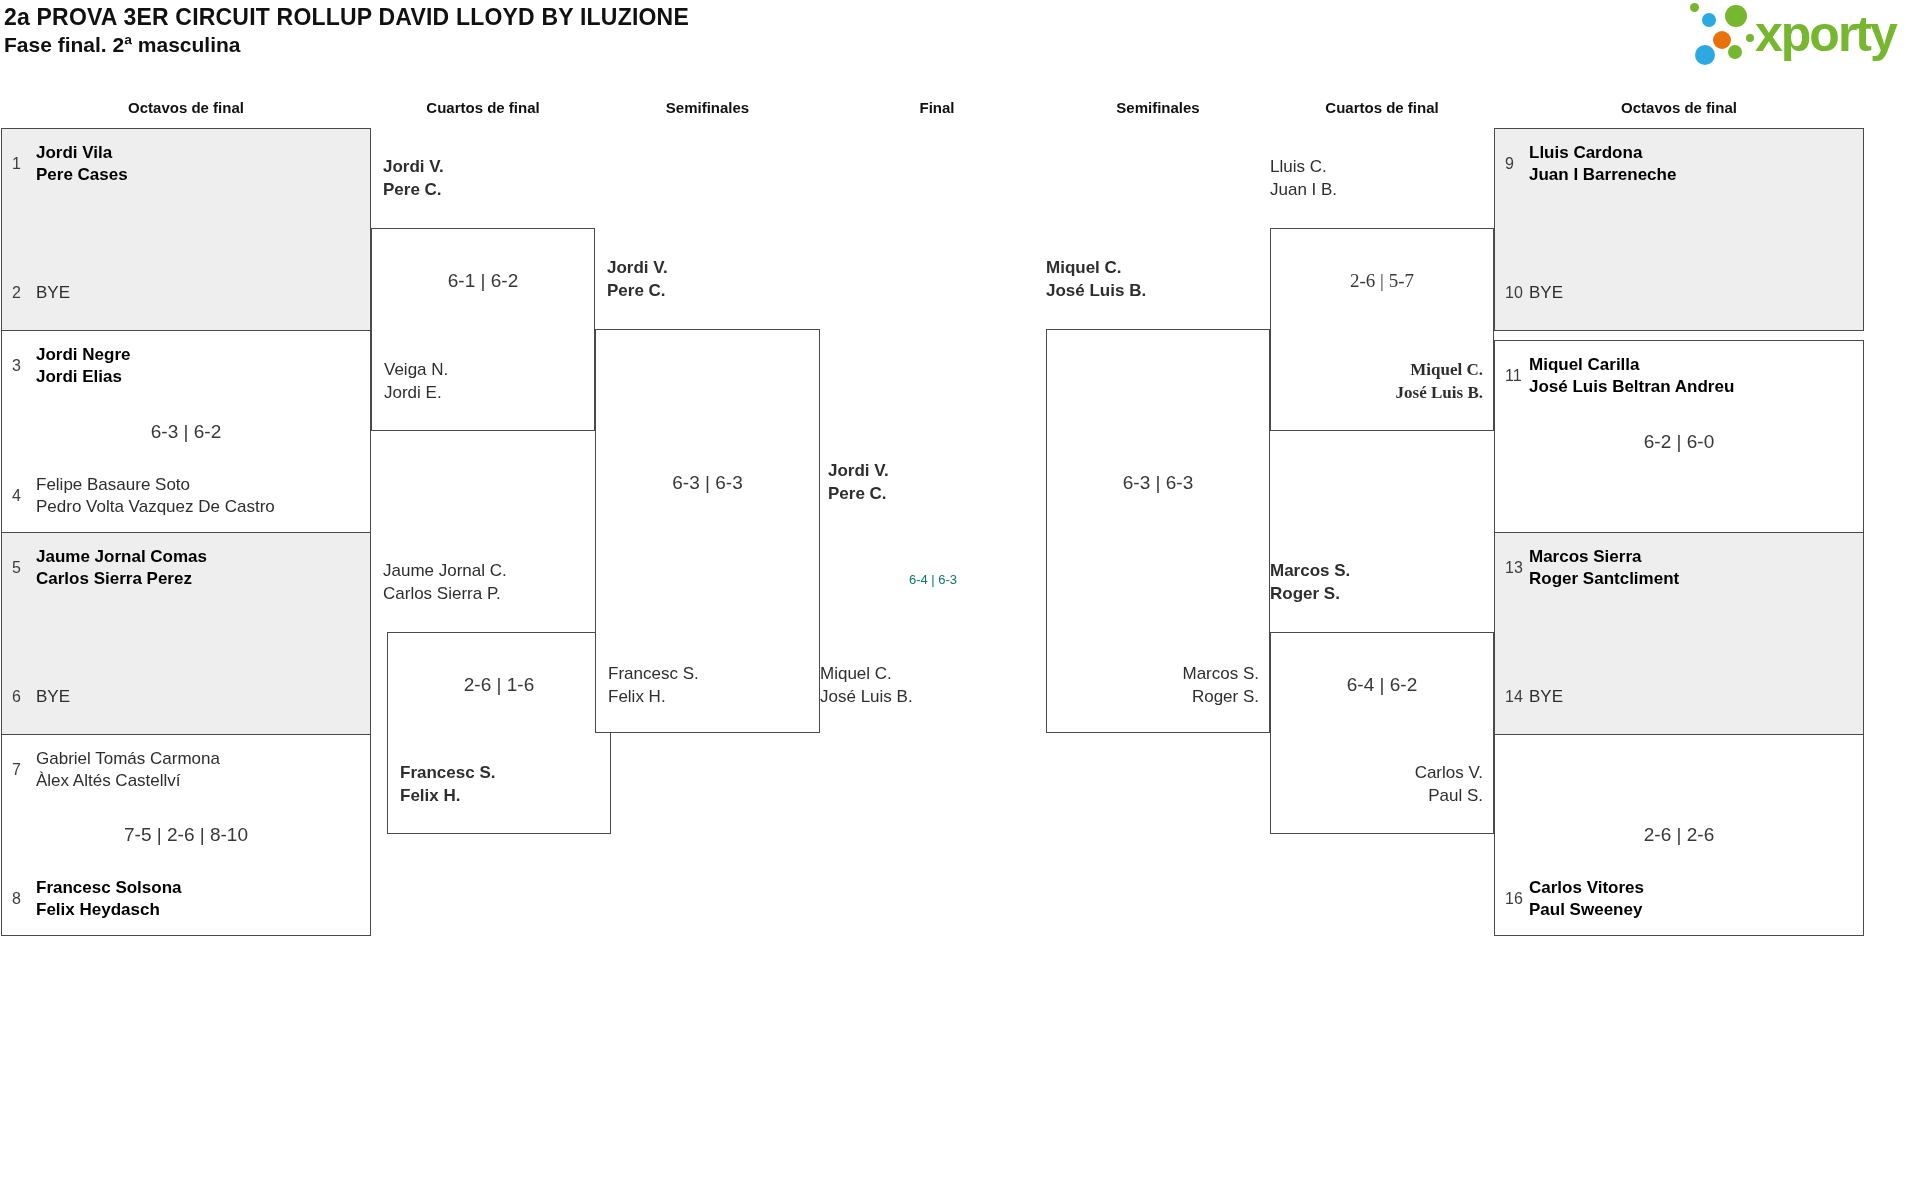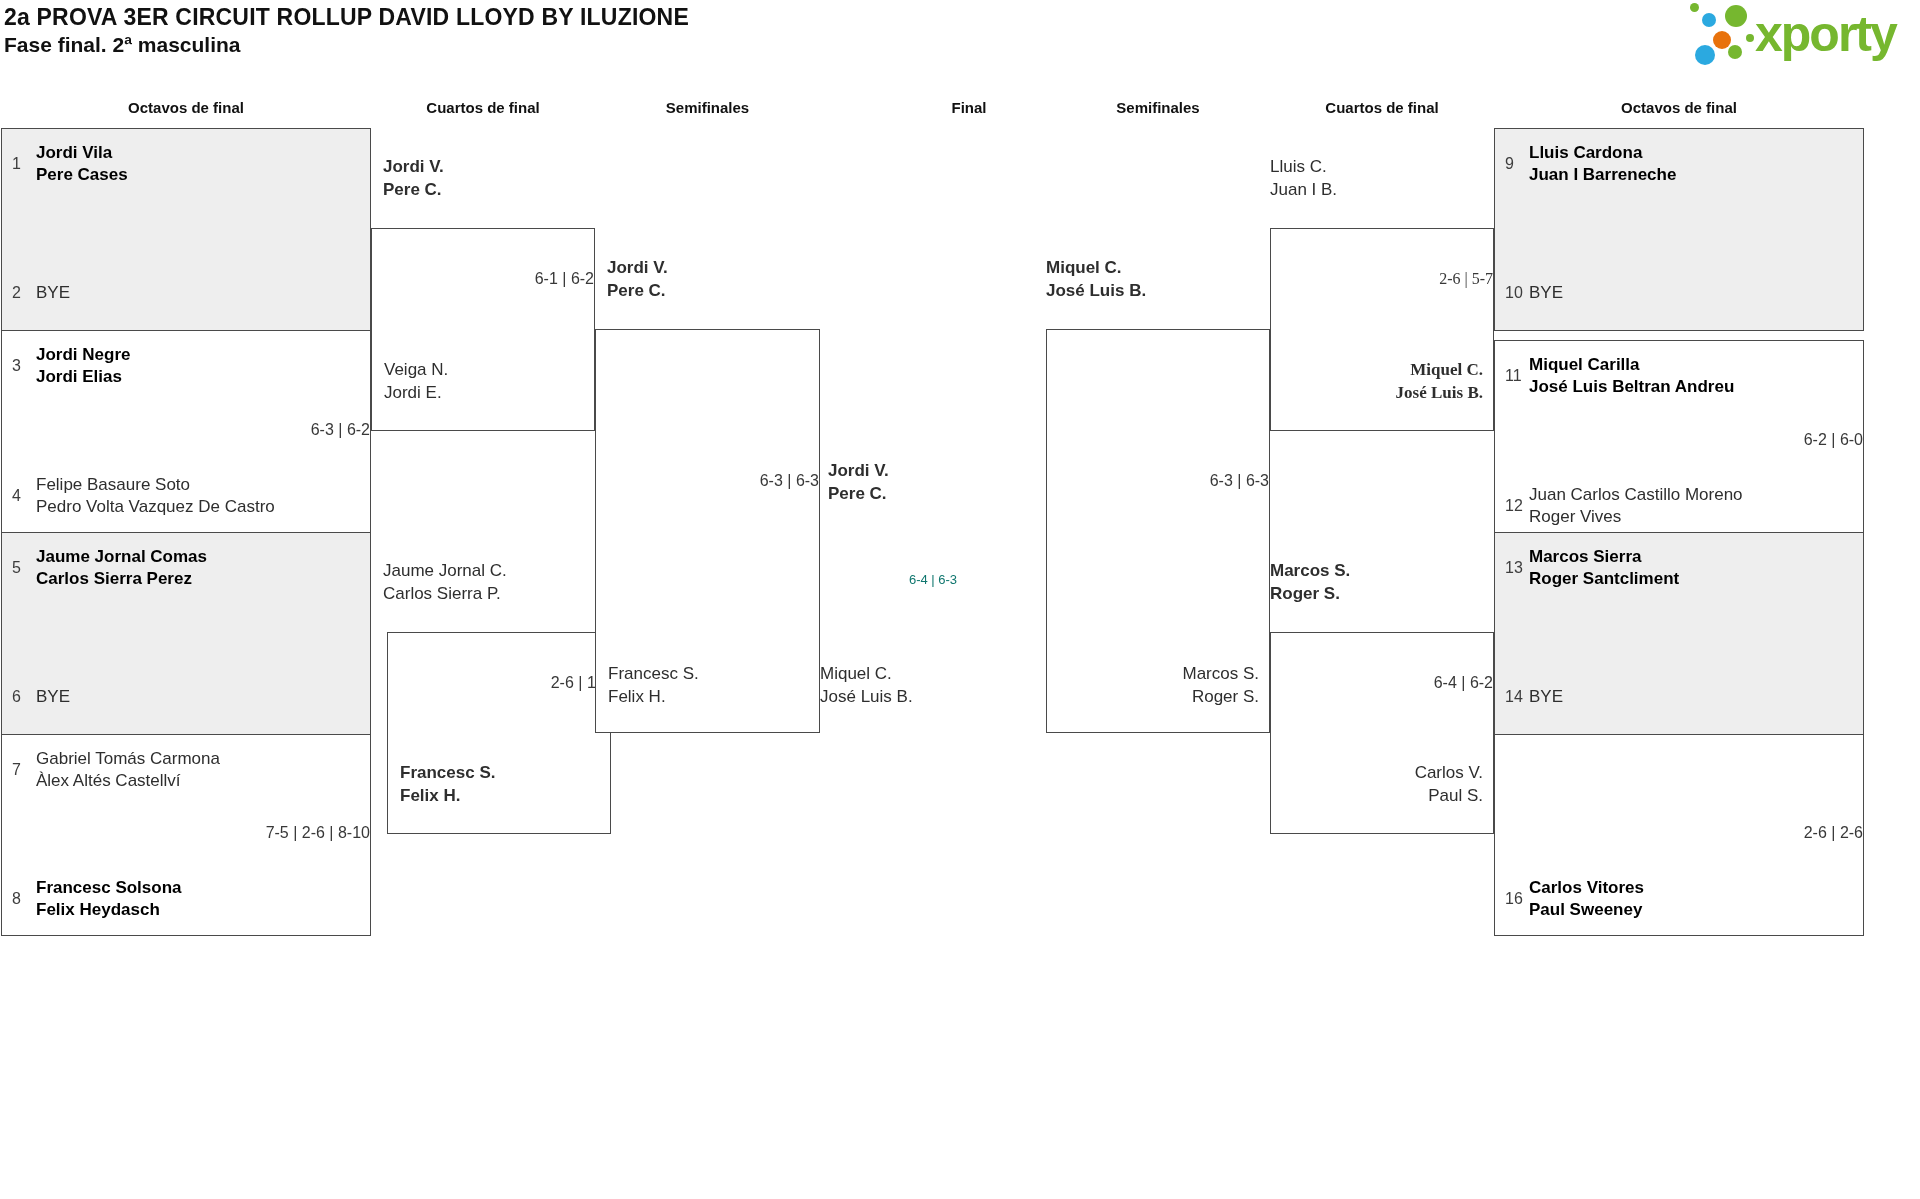--- a/index.html
+++ b/index.html
@@ -21,21 +21,21 @@
   .d6{left:43px;top:45px;width:14px;height:14px;background:#76b72f;}
   .d7{left:61px;top:34px;width:8px;height:8px;background:#76b72f;}
   .logo-text{position:absolute;left:70px;top:8px;font-size:50px;line-height:52px;
              font-weight:800;letter-spacing:-2px;color:#76b72f;}
 
   
   .round-header{position:absolute;top:99px;font-size:15px;font-weight:700;text-align:center;color:#111;}
   .rh1{left:1px;width:370px;}
   .rh2{left:371px;width:224px;}
   .rh3{left:595px;width:225px;}
-  .rh4{left:856px;width:226px;}
+  .rh4{left:824px;width:226px;}
   .rh5{left:1046px;width:224px;}
   .rh6{left:1270px;width:224px;}
   .rh7{left:1494px;width:370px;}
 
   
   .box{position:absolute;border:1px solid #4a4a4a;background:#fff;box-sizing:border-box;}
   .box.gray{background:#eee;}
   .m1{left:1px;top:128px;width:370px;height:203px;}
   .m2{left:1px;top:330px;width:370px;height:203px;}
   .m3{left:1px;top:532px;width:370px;height:203px;}
@@ -54,21 +54,21 @@
   
   .team{position:absolute;left:10px;right:8px;display:flex;align-items:center;}
   .team-top{top:13px;}
   .team-bottom{bottom:14px;}
   .team-bye{bottom:26px;}
   .seed{flex:0 0 24px;font-size:16px;color:#3d3d3d;}
   .names{font-size:17px;line-height:22px;color:#2e2e2e;}
   .winner{font-weight:700;color:#000;}
 
   
-  .score{position:absolute;left:0;right:0;text-align:right;font-size:16px;color:#383838;}
+  .score{position:absolute;left:0;right:0;text-align:center;font-size:19px;color:#383838;}
   .score-mid{top:50%;margin-top:-11px;}
   .score-qf{top:41px;}
   .score-sf{top:142px;}
 
   
   .rlabel{position:absolute;font-size:17px;line-height:23px;color:#2e2e2e;}
   .rlabel.right{text-align:left;}
   .lab-qf1{left:383px;top:155px;}
   .lab-qf2{left:383px;top:559px;}
   .lab-qf3{left:1270px;width:214px;top:155px;}
@@ -198,27 +198,20 @@
 
   <div class="box m6">
     <div class="team team-top">
       <span class="seed">11</span>
       <div class="names winner">
         <div>Miquel Carilla</div>
         <div>José Luis Beltran Andreu</div>
       </div>
     </div>
     <div class="score score-mid">6-2 | 6-0</div>
-    <div class="team team-bottom">
-      <span class="seed">12</span>
-      <div class="names">
-        <div>Juan Carlos Castillo Moreno</div>
-        <div>Roger Vives</div>
-      </div>
-    </div>
   </div>
 
   <div class="box gray m7">
     <div class="team team-top">
       <span class="seed">13</span>
       <div class="names winner">
         <div>Marcos Sierra</div>
         <div>Roger Santcliment</div>
       </div>
     </div>

